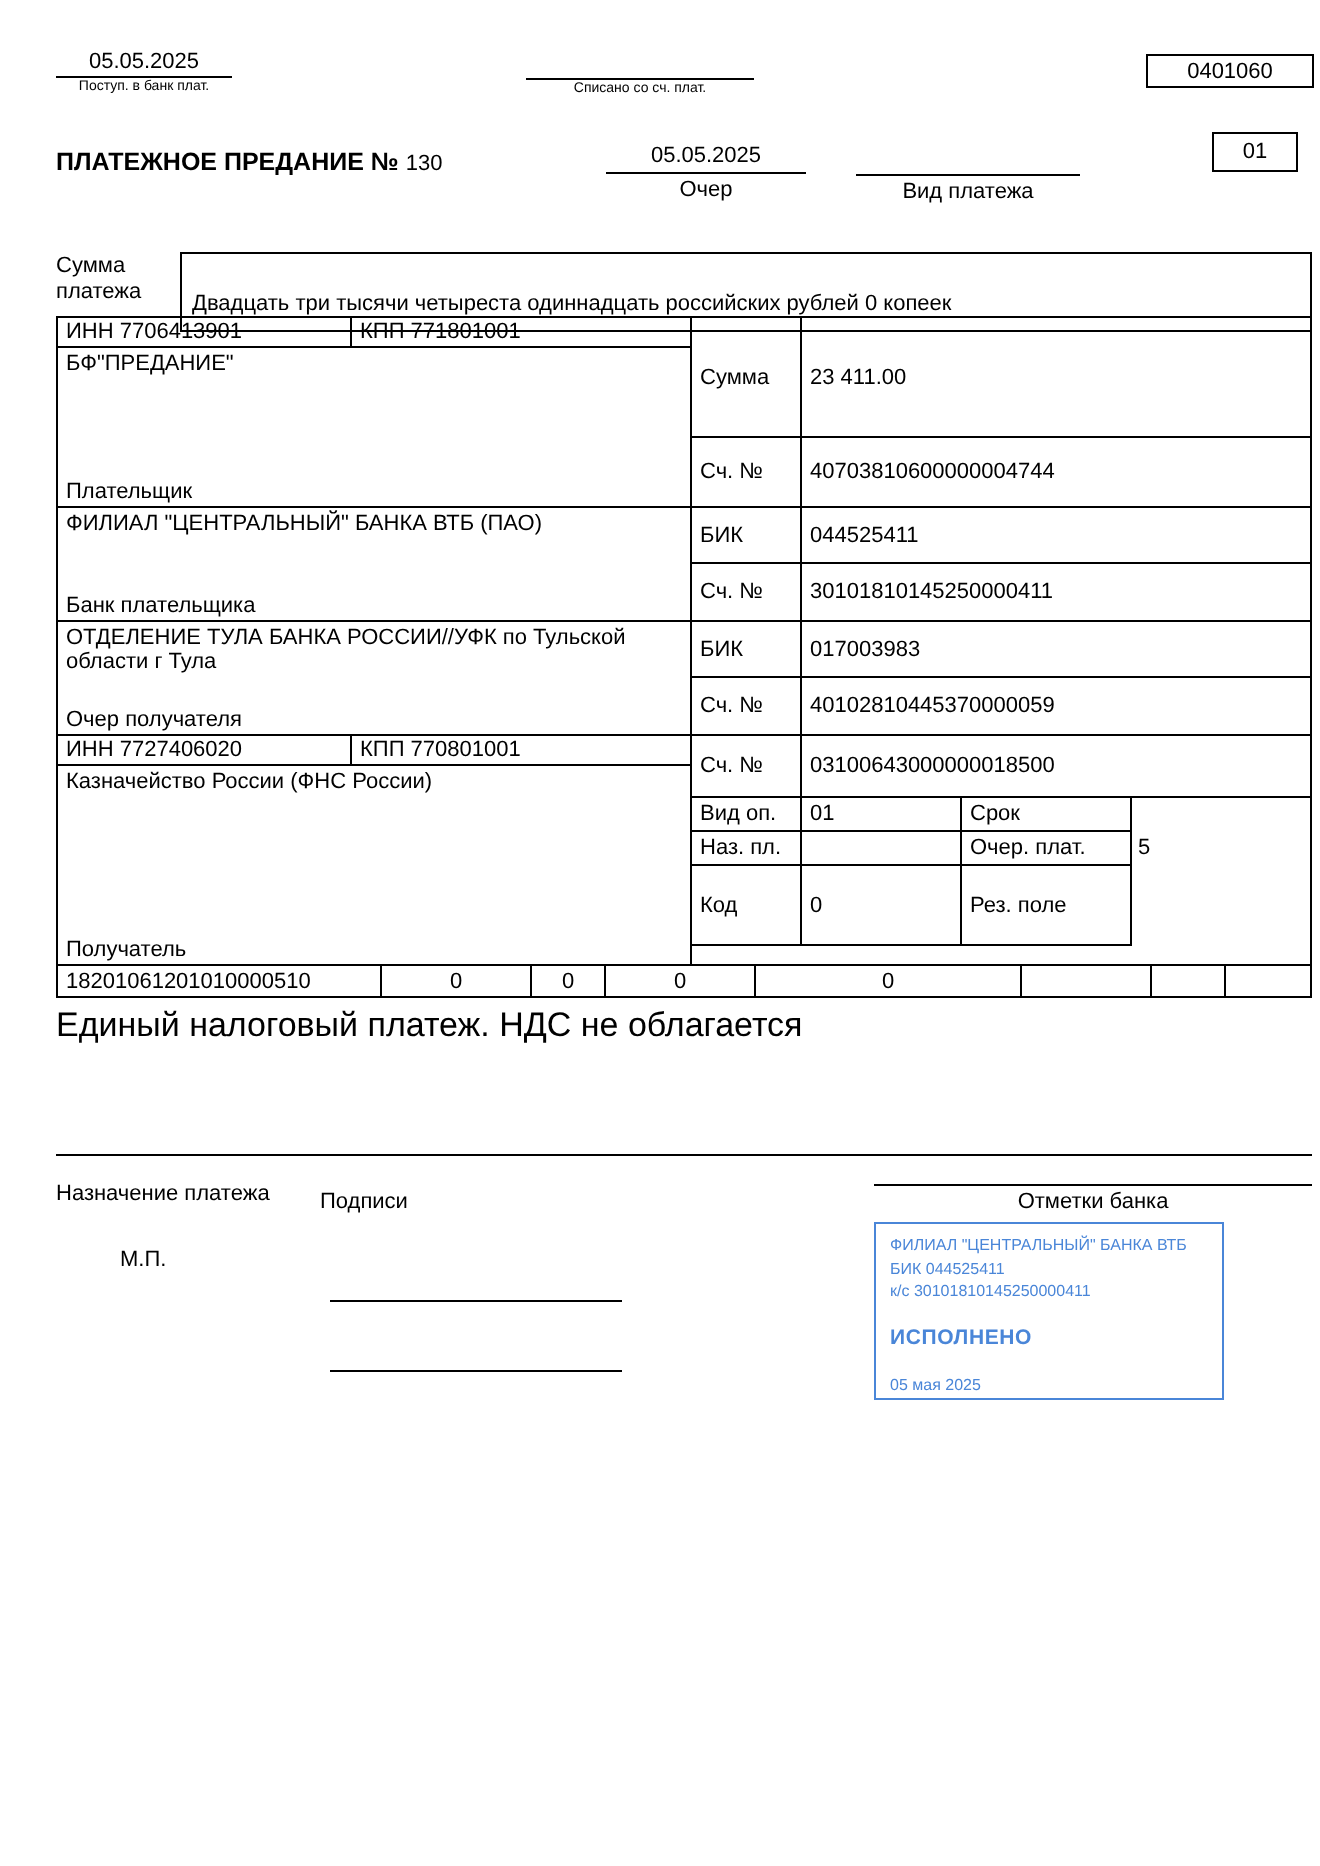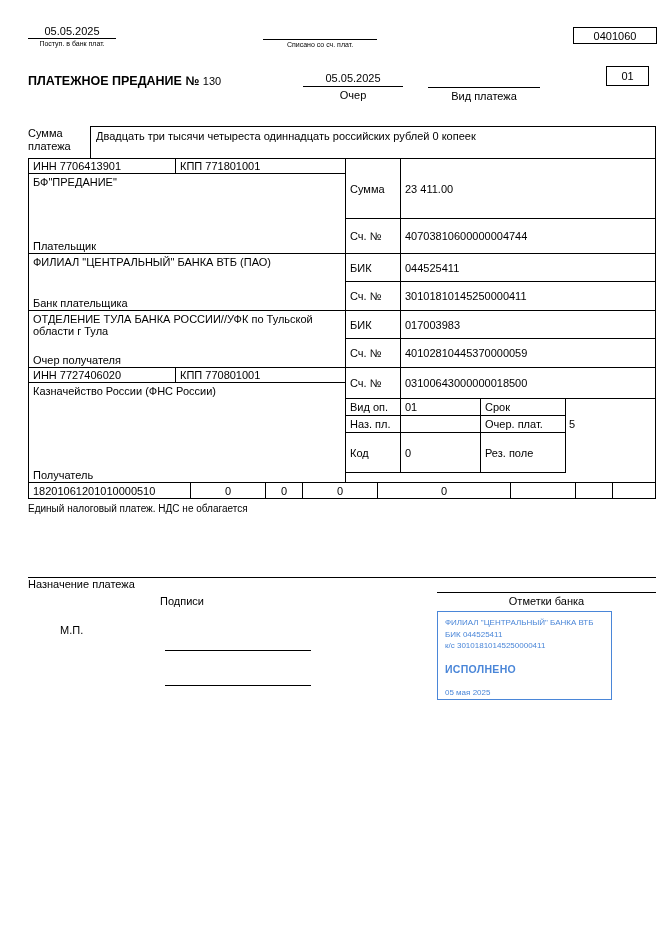--- a/index.html
+++ b/index.html
@@ -84,21 +84,21 @@
     <div style="border-bottom:1px solid #000;height:15px"></div>
     <div style="text-align:center;font-size:11px;padding-top:2px">Вид платежа</div>
   </div>
 
   <div class="abs" style="left:606px;top:66px;width:43px;height:20px;border:1px solid #000;display:flex;align-items:center;justify-content:center;font-size:11px">01</div>
 
   <div class="abs" style="left:28px;top:127px;font-size:11px;line-height:13px">
     <div>Сумма</div>
     <div>платежа</div>
   </div>
-  <div class="abs" style="left:90px;top:126px;width:566px;height:33px;border:1px solid #000;font-size:11px;padding:3px 5px">Двадцать три тысячи четыреста одиннадцать российских рублей 0 копеек</div>
+  <div class="abs" style="left:90px;top:126px;width:566px;height:33px;border:1px solid #000;font-size:11px;padding:19px 5px">Двадцать три тысячи четыреста одиннадцать российских рублей 0 копеек</div>
 
   <div class="abs" style="left:28px;top:158px;width:628px;height:325px;border:1px solid #000;pointer-events:none"></div>
 
   <div class="cell" style="left:28px;top:158px;width:148px;height:16px">ИНН 7706413901</div>
   <div class="cell" style="left:175px;top:158px;width:171px;height:16px">КПП 771801001</div>
 
   <div class="bigcell" style="left:28px;top:173px;width:318px;height:81px">
     <div>БФ"ПРЕДАНИЕ"</div>
     <div class="seclabel">Плательщик</div>
   </div>
@@ -159,23 +159,23 @@
 
   <div class="cell" style="left:28px;top:482px;width:163px;height:17px">18201061201010000510</div>
   <div class="cell cc" style="left:190px;top:482px;width:76px;height:17px">0</div>
   <div class="cell cc" style="left:265px;top:482px;width:38px;height:17px">0</div>
   <div class="cell cc" style="left:302px;top:482px;width:76px;height:17px">0</div>
   <div class="cell cc" style="left:377px;top:482px;width:134px;height:17px">0</div>
   <div class="cell cc" style="left:510px;top:482px;width:66px;height:17px"></div>
   <div class="cell cc" style="left:575px;top:482px;width:38px;height:17px"></div>
   <div class="cell cc" style="left:612px;top:482px;width:44px;height:17px"></div>
 
-  <div class="abs" style="left:28px;top:503px;font-size:10px">Единый налоговый платеж. НДС не облагается</div>
+  <div class="abs" style="left:28px;top:503px;font-size:17px">Единый налоговый платеж. НДС не облагается</div>
 
-  <div class="abs" style="left:28px;top:577px;width:628px;border-top:1px solid #000;font-size:11px;padding-top:0">
+  <div class="abs" style="left:28px;top:577px;width:628px;border-top:1px solid #000;font-size:11px;padding-top:13px">
     <span>Назначение платежа</span>
   </div>
 
   <div class="abs" style="left:160px;top:595px;width:215px;text-align:left;font-size:11px">Подписи</div>
 
   <div class="abs" style="left:437px;top:592px;width:219px;border-top:1px solid #000;text-align:center;font-size:11px;padding-top:2px">Отметки банка</div>
 
   <div class="abs" style="left:60px;top:624px;font-size:11px">М.П.</div>
 
   <div class="abs" style="left:165px;top:635px;width:146px;height:16px;border-bottom:1px solid #000"></div>

